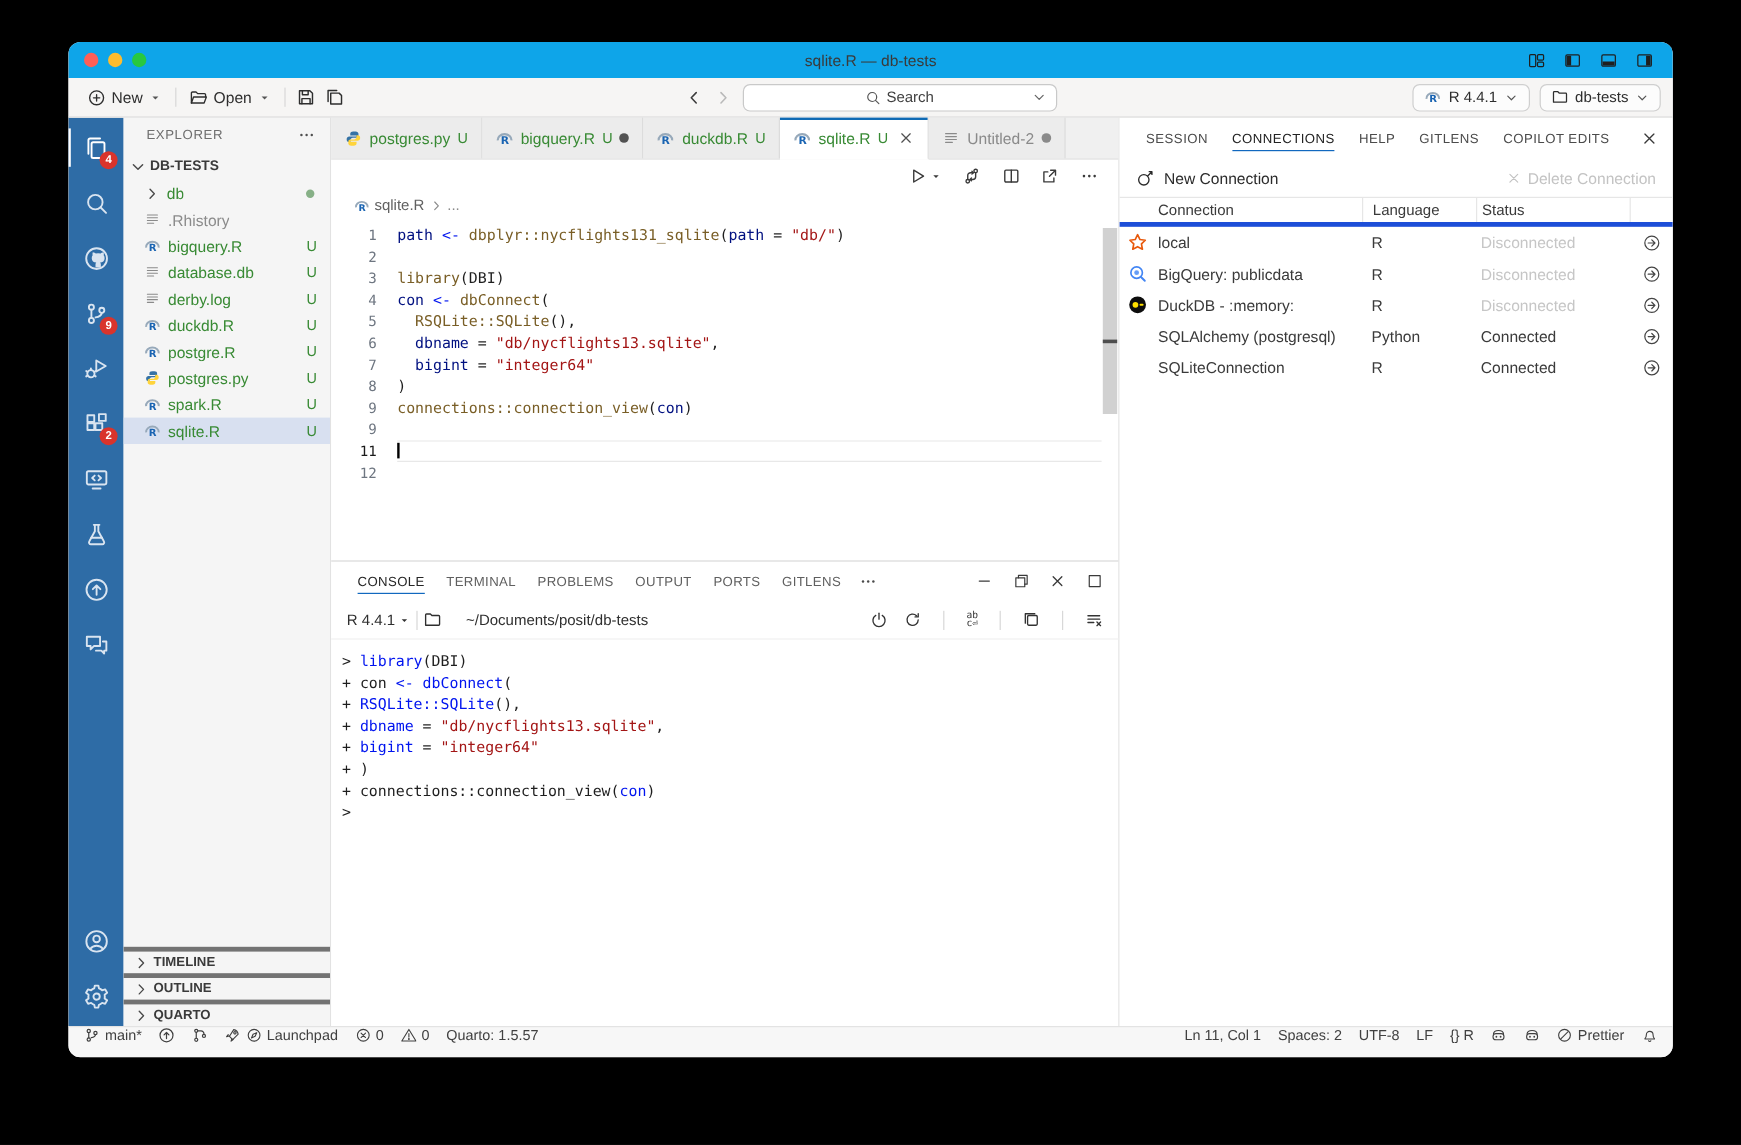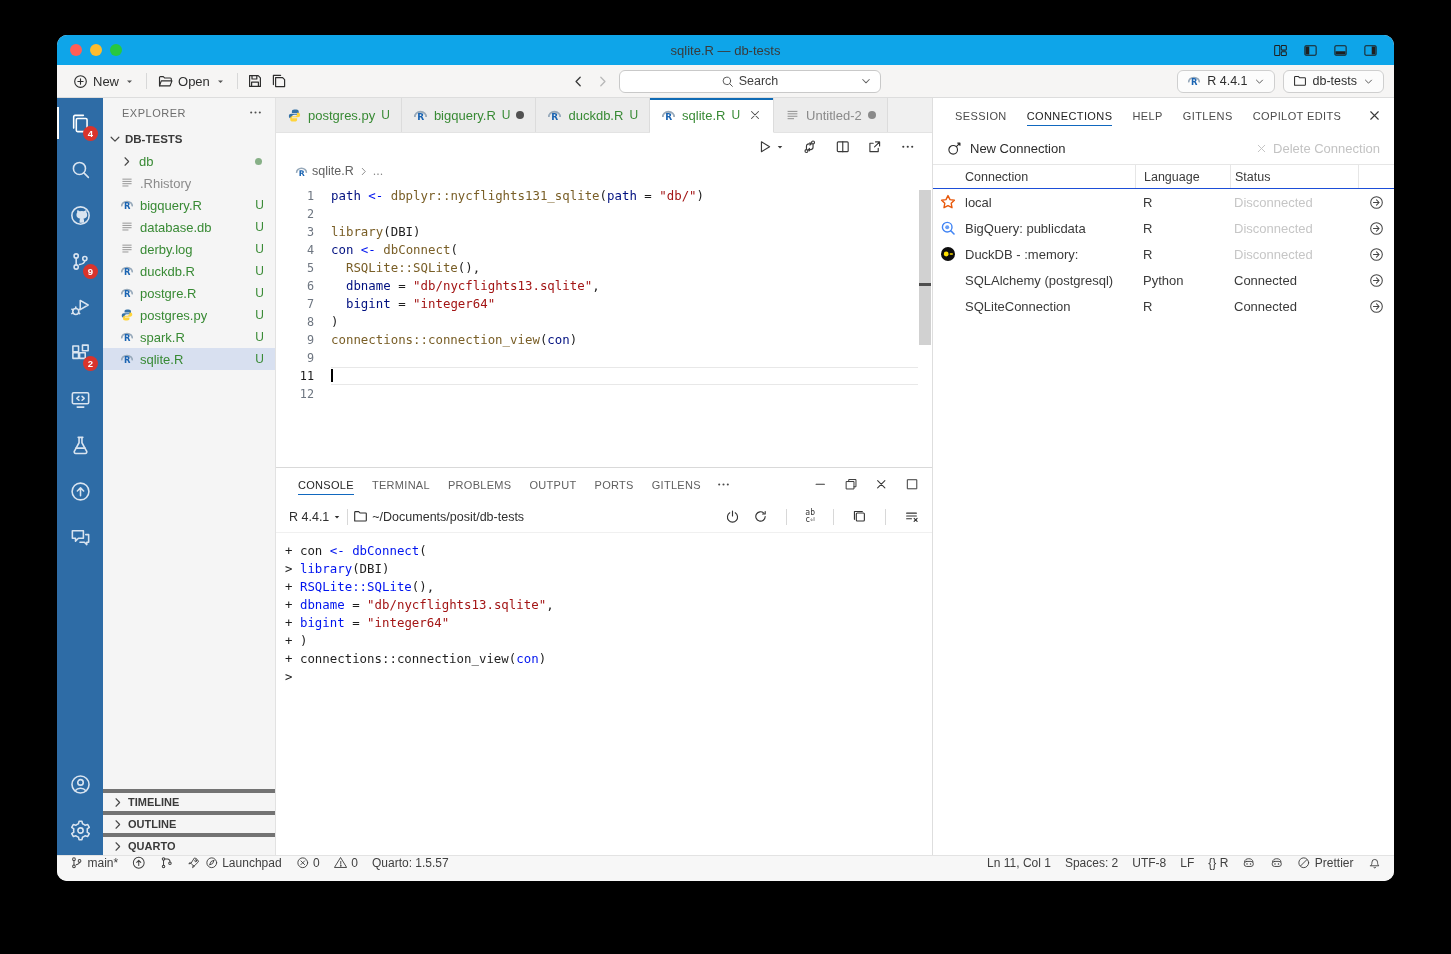--- a/index.html
+++ b/index.html
@@ -137,21 +137,21 @@
     letter-spacing:.4px;color:#4b4b4b;position:relative}
   .rtab.active{color:#222}
   .rtab.active::after{content:'';position:absolute;left:10px;right:10px;bottom:7px;height:1.5px;background:#1168bf}
   .rtabs .close{margin-left:auto;width:15px;height:15px;color:#3a3a3a}
   .rtoolbar{height:31px;display:flex;align-items:center;padding:0 14px;font-size:13px;
     color:#2b2b2b;flex:none}
   .rtoolbar .icon{width:15px;height:15px;margin-right:8px;color:#2b2b2b}
   .rtool-del{margin-left:auto;display:flex;align-items:center;gap:5px;color:#c3c3c3}
   .rtool-del .icon{width:13px;height:13px;margin:0;color:#c3c3c3}
   .conn-header{height:25px;display:flex;align-items:center;border-top:1px solid #e6e6e6;
-    border-bottom:1px solid #1d4ed8;font-size:12.5px;color:#3a3a3a;flex:none}
+    border-bottom:4px solid #1d4ed8;font-size:12.5px;color:#3a3a3a;flex:none}
   .c-icon{width:30px;flex:none}
   .c-name{flex:1;padding-left:2px;white-space:nowrap;overflow:hidden}
   .c-lang{width:95px;flex:none;padding-left:8px}
   .c-status{width:128px;flex:none;padding-left:4px}
   .c-arrow{width:36px;flex:none;display:flex;justify-content:center}
   .conn-header .c-lang,.conn-header .c-status,.conn-header .c-arrow{border-left:1px solid #e6e6e6;height:100%;display:flex;align-items:center}
   .conn-row{height:26px;display:flex;align-items:center;font-size:13px;color:#3a3a3a}
   .conn-row .c-icon{display:flex;justify-content:center}
   .conn-row .c-icon .icon{width:16px;height:16px}
   .st-dis{color:#c6c6c6}
@@ -789,21 +789,21 @@
                   <path d="M4.4 6.4l3.6 3.8 3.6-3.8z" fill="currentColor" stroke="none"></path>
                 </svg>
               </span>
           </span>
           <span class="vsep"></span>
           <span class="icon">
               <svg viewBox="0 0 16 16" fill="none" stroke="currentColor" stroke-width="1.2" stroke-linecap="round" stroke-linejoin="round">
                 <path d="M1.8 12.8V3.6a.8.8 0 0 1 .8-.8h3.4l1.4 1.4h6a.8.8 0 0 1 .8.8v7a.8.8 0 0 1-.8.8H2.6a.8.8 0 0 1-.8-.8z"></path>
               </svg>
             </span>
-          <span style="margin-left:4px">~/Documents/posit/db-tests</span>
+          <span style="margin-left:20px">~/Documents/posit/db-tests</span>
           <span class="pt-right">
             <span class="icon">
                 <svg viewBox="0 0 16 16" fill="none" stroke="currentColor" stroke-width="1.2" stroke-linecap="round" stroke-linejoin="round">
                   <path d="M8 2.2v5.2"></path>
                   <path d="M5.1 4.1a5.4 5.4 0 1 0 5.8 0"></path>
                 </svg>
               </span>
             <span class="icon">
                 <svg viewBox="0 0 16 16" fill="none" stroke="currentColor" stroke-width="1.2" stroke-linecap="round" stroke-linejoin="round">
                   <path d="M13 8a5 5 0 1 1-1.5-3.6"></path>
@@ -822,22 +822,22 @@
             <span class="vsep"></span>
             <span class="icon">
                 <svg viewBox="0 0 16 16" fill="none" stroke="currentColor" stroke-width="1.2" stroke-linecap="round" stroke-linejoin="round">
                   <path d="M2.8 4.4h10.4M2.8 7.4h10.4M2.8 10.4h5.2"></path>
                   <path d="M10.8 10l3.2 3.2M14 10l-3.2 3.2"></path>
                 </svg>
               </span>
           </span>
         </div>
         <div class="console">
+            <div class="csl">&gt; <span class="tk-k">library</span>(DBI)</div>
             <div class="csl">+ con <span class="tk-k">&lt;-</span> <span class="tk-k">dbConnect</span>(</div>
-            <div class="csl">&gt; <span class="tk-k">library</span>(DBI)</div>
             <div class="csl">+ <span class="tk-k">RSQLite::SQLite</span>(),</div>
             <div class="csl">+ <span class="tk-k">dbname</span> = <span class="tk-s">"db/nycflights13.sqlite"</span>,</div>
             <div class="csl">+ <span class="tk-k">bigint</span> = <span class="tk-s">"integer64"</span></div>
             <div class="csl">+ )</div>
             <div class="csl">+ connections::connection_view(<span class="tk-k">con</span>)</div>
             <div class="csl">&gt;</div>
           </div>
       </div>
     </section>
 

